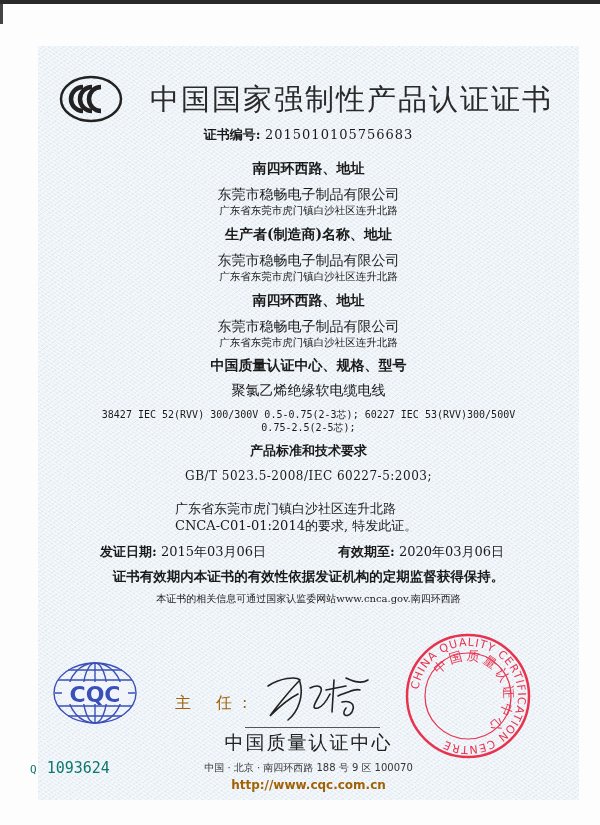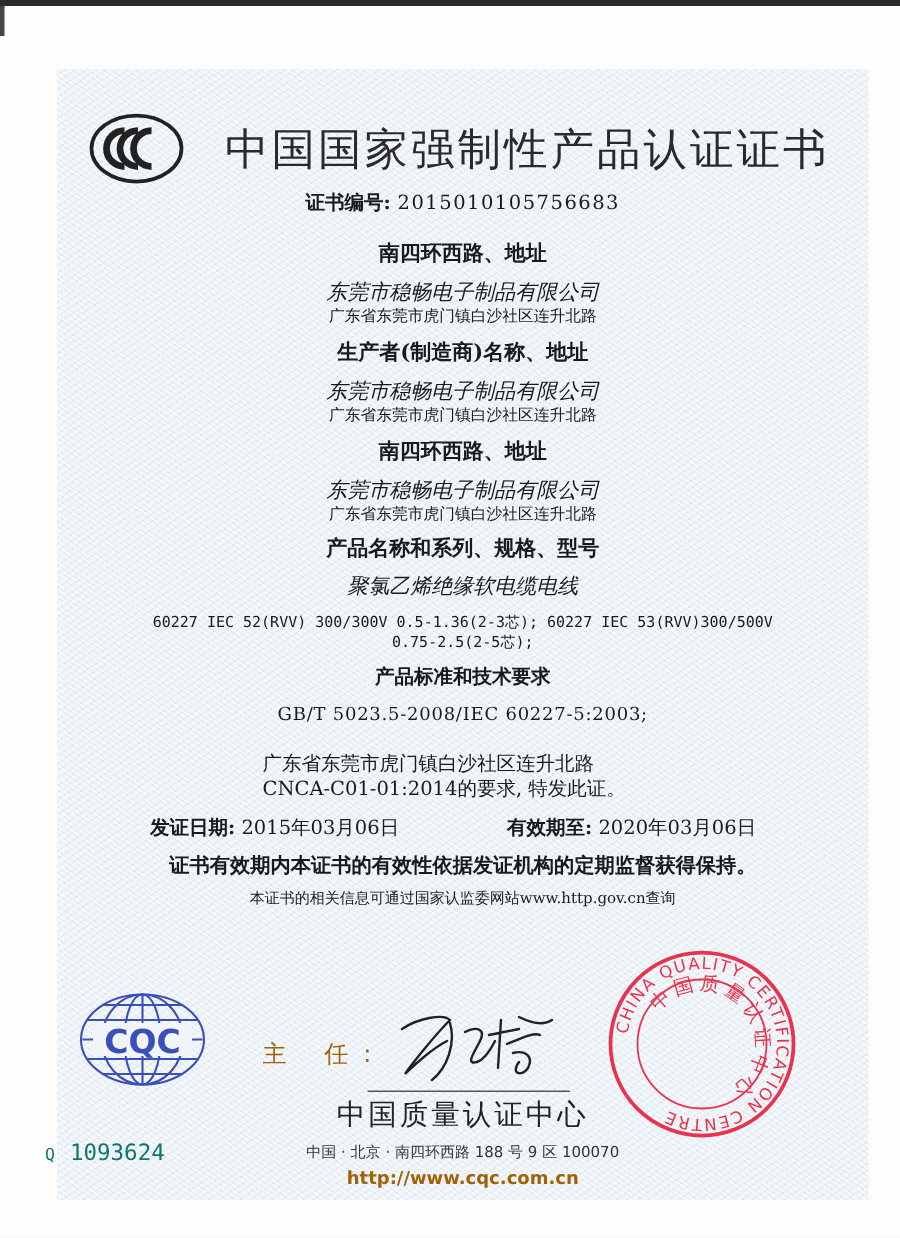--- a/index.html
+++ b/index.html
@@ -23,21 +23,21 @@
 
   .ccc-logo { left:59px; top:75px; width:64px; height:48px; }
   .title {
     left:150px; top:80px; font-family:"DejaVu Sans","Liberation Sans",sans-serif;
     font-size:29px; letter-spacing:2px; color:#2a2a2a; white-space:nowrap;
   }
   .cert-no { font-size:13px; font-weight:bold; }
   .cert-no .num { font-weight:normal; letter-spacing:1px; }
 
   .head { font-size:14px; font-weight:bold; }
-  .name { font-size:14px;font-style:italic; }
+  .name { font-size:14px; }
   .addr { font-size:10.5px; }
   .spec { font-size:10px; font-family:"DejaVu Sans Mono","Liberation Mono",monospace; }
   .std { font-size:12px; letter-spacing:0.5px; }
   .conf { font-size:13px; text-align:left; }
   .date { font-size:13px; }
   .date b { font-weight:bold; }
   .notice { font-size:13.5px; font-weight:bold; }
   .query { font-size:10px; }
 
   .cqc-logo { left:52px; top:660px; width:86px; height:66px; }
@@ -77,42 +77,42 @@
 <div class="center addr" style="top:204px;">广东省东莞市虎门镇白沙社区连升北路</div>
 
 <div class="center head" style="top:226px;">生产者(制造商)名称、地址</div>
 <div class="center name" style="top:252px;">东莞市稳畅电子制品有限公司</div>
 <div class="center addr" style="top:270px;">广东省东莞市虎门镇白沙社区连升北路</div>
 
 <div class="center head" style="top:292px;">南四环西路、地址</div>
 <div class="center name" style="top:318px;">东莞市稳畅电子制品有限公司</div>
 <div class="center addr" style="top:336px;">广东省东莞市虎门镇白沙社区连升北路</div>
 
-<div class="center head" style="top:357px;">产品名称和系列、规格、型号</div>
+<div class="center head" style="top:357px;">中国质量认证中心、规格、型号</div>
 <div class="center name" style="top:382px;">聚氯乙烯绝缘软电缆电线</div>
-<div class="center spec" style="top:408px;">60227 IEC 52(RVV) 300/300V 0.5-1.36(2-3芯); 60227 IEC 53(RVV)300/500V</div>
+<div class="center spec" style="top:408px;">38427 IEC 52(RVV) 300/300V 0.5-0.75(2-3芯); 60227 IEC 53(RVV)300/500V</div>
 <div class="center spec" style="top:421px;">0.75-2.5(2-5芯);</div>
 
 <div class="center head" style="top:442px; font-size:13px;">产品标准和技术要求</div>
 <div class="center std" style="top:469px;">GB/T 5023.5-2008/IEC 60227-5:2003;</div>
 
 <div class="abs conf" style="left:175px; top:500px;">广东省东莞市虎门镇白沙社区连升北路</div>
 <div class="abs conf" style="left:175px; top:517px;">CNCA-C01-01:2014的要求, 特发此证。</div>
 
 <div class="abs date" style="left:100px; top:543px; white-space:nowrap;">
   <b>发证日期:</b>
   <span>2015年03月06日</span>
 </div>
 <div class="abs date" style="left:338px; top:543px; white-space:nowrap;">
   <b>有效期至:</b>
   <span>2020年03月06日</span>
 </div>
 
 <div class="center notice" style="top:568px;">证书有效期内本证书的有效性依据发证机构的定期监督获得保持。</div>
-<div class="center query" style="top:592px;">本证书的相关信息可通过国家认监委网站www.http.gov.cn查询</div>
+<div class="center query" style="top:592px;">本证书的相关信息可通过国家认监委网站www.cnca.gov.南四环西路</div>
 
 <svg class="abs cqc-logo" viewBox="0 0 86 66">
   <g fill="none" stroke="#3b4fb8" stroke-width="1.4">
     <ellipse cx="43" cy="33" rx="41" ry="30"></ellipse>
     <ellipse cx="43" cy="33" rx="27" ry="30"></ellipse>
     <ellipse cx="43" cy="33" rx="12" ry="30"></ellipse>
     <line x1="43" y1="3" x2="43" y2="63"></line>
     <line x1="6" y1="20" x2="80" y2="20"></line>
     <line x1="3" y1="33" x2="83" y2="33"></line>
     <line x1="6" y1="46" x2="80" y2="46"></line>

